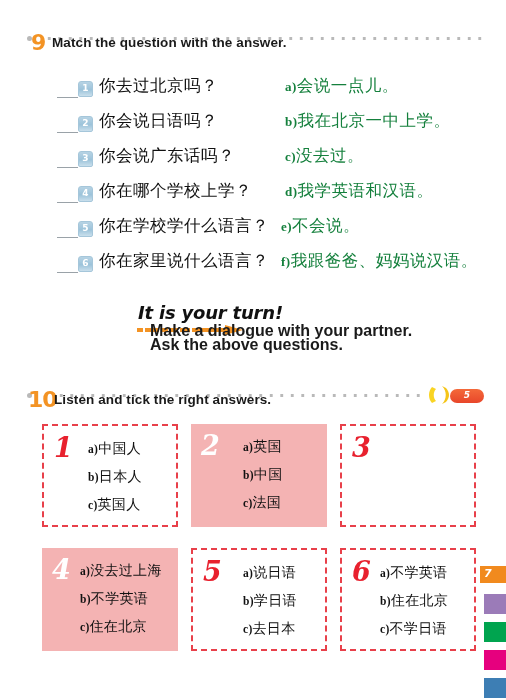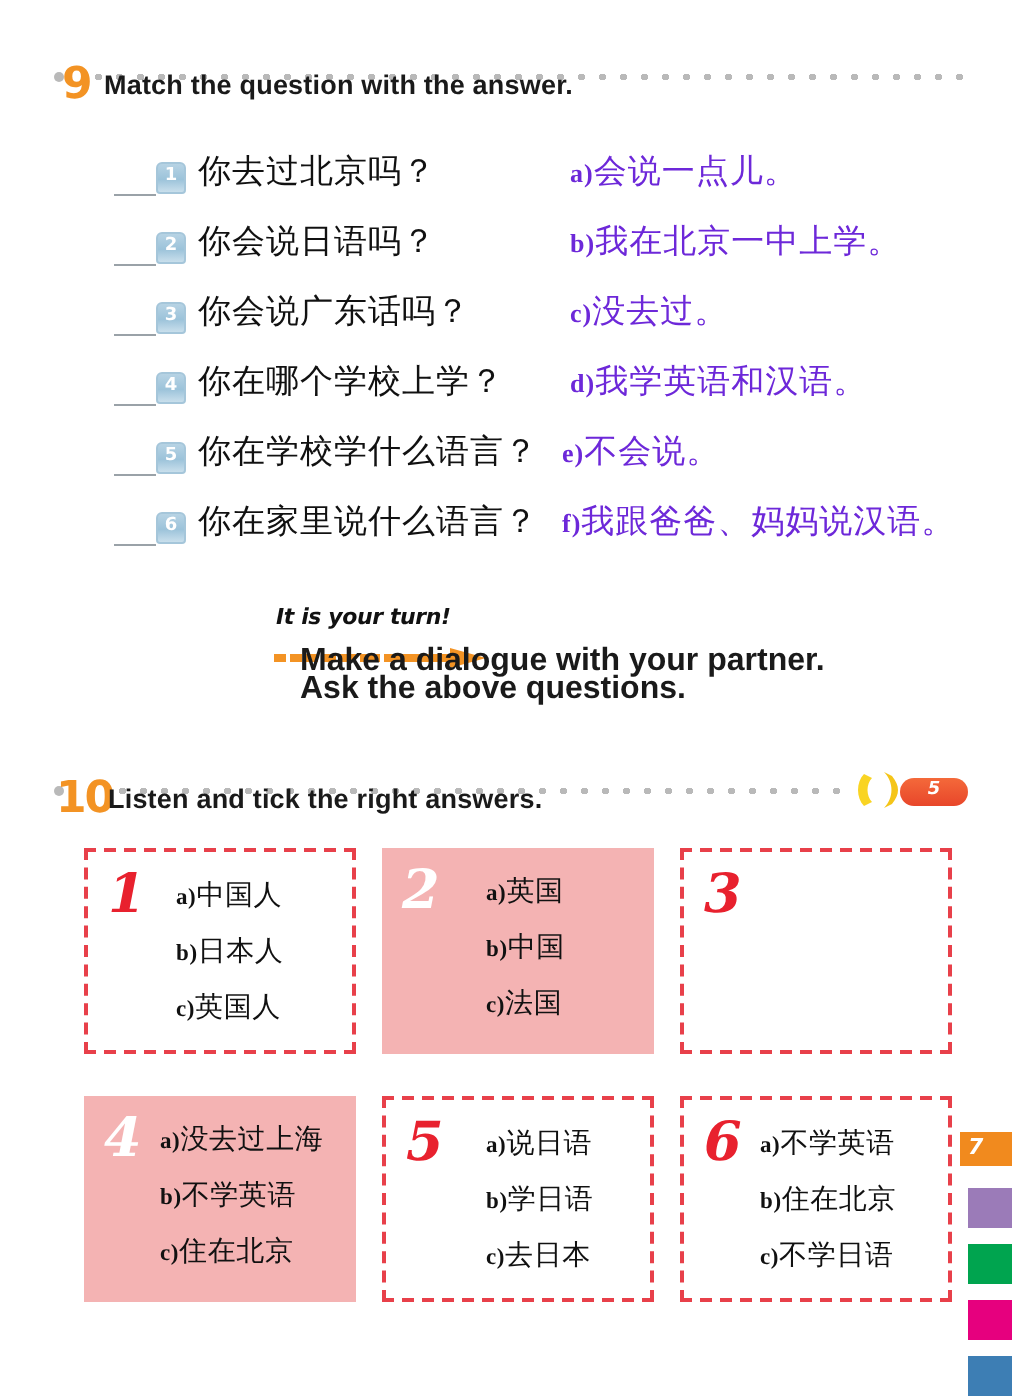--- a/index.html
+++ b/index.html
@@ -146,21 +146,21 @@
     font-size: 16.5px;
     color: #111;
     white-space: nowrap;
     letter-spacing: 0.5px;
   }
   .a-text {
     position: absolute;
     top: -1px;
     font-family: "DejaVu Serif", serif;
     font-size: 16.5px;
-    color: #6d28d9;
+    color: #15803d;
     white-space: nowrap;
     letter-spacing: 0.5px;
   }
   .a-text .lab {
     font-family: "Liberation Serif", serif;
     font-size: 13px;
     font-weight: bold;
   }
 
   
@@ -168,21 +168,21 @@
     position: absolute;
     left: 0;
     top: 302px;
     width: 506px;
   }
   .turn-title {
     position: absolute;
     left: 138px;
     top: 0;
     font-family: "DejaVu Sans", sans-serif;
-    font-size: 11px;
+    font-size: 18px;
     font-weight: bold;
     font-style: italic;
     color: #111;
     letter-spacing: -0.2px;
   }
   .turn-arrow {
     position: absolute;
     left: 137px;
     top: 20px;
     width: 112px;

